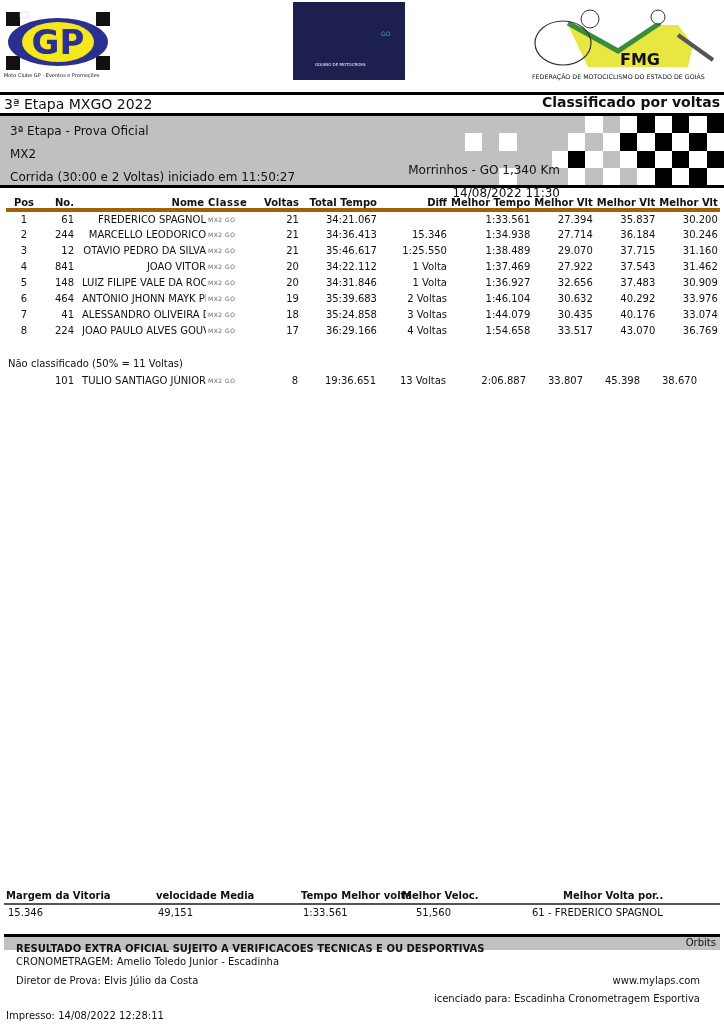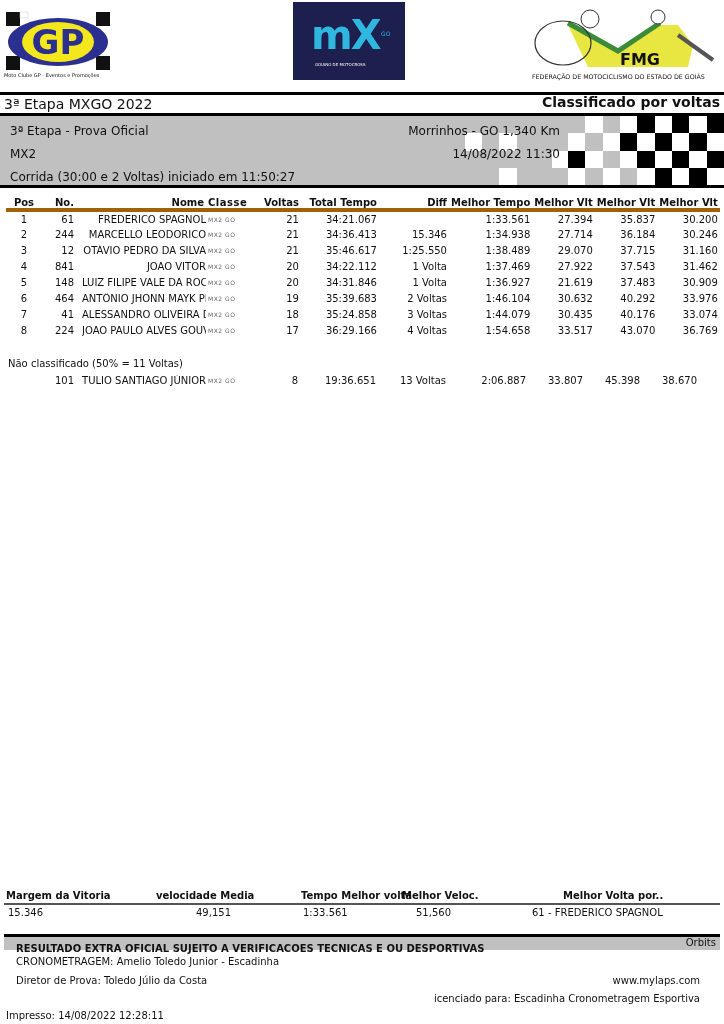--- a/index.html
+++ b/index.html
@@ -12,21 +12,21 @@
   .logo-fmg { left: 528px; top: 5px; width: 192px; height: 78px; }
 
   
   .title-bar { left: 0; top: 92px; width: 724px; height: 24px; border-top: 3px solid #000; border-bottom: 3px solid #000; }
   .title-left { left: 4px; top: 96px; font-size: 14px; }
   .title-right { right: 4px; top: 94px; font-size: 14px; font-weight: bold; }
 
   
   .info-band { left: 0; top: 116px; width: 724px; height: 72px; background: #c0c0c0; border-bottom: 3px solid #000; }
   .info-line { left: 10px; font-size: 12px; }
-  .info-right { font-size: 12px; text-align: right; }
+  .info-right { font-size: 12px; text-align: right; margin-top: 39px; }
   .checker { left: 568px; top: 116px; width: 156px; height: 69px; display: grid; grid-template-columns: repeat(9, 1fr); grid-template-rows: repeat(4, 1fr); }
   .checker div { }
   .checker-fade { left: 395px; top: 116px; width: 174px; height: 69px; display: grid; grid-template-columns: repeat(10, 1fr); grid-template-rows: repeat(4, 1fr); }
 
   
   table.results { position: absolute; left: 6px; top: 196px; border-collapse: collapse; font-size: 10px; }
   table.results th { font-weight: bold; font-size: 10px; padding: 0 2px; height: 14px; border-bottom: 4px solid #a16207; white-space: nowrap; }
   table.results td { height: 16px; padding: 0 2px; white-space: nowrap; }
   .c-pos { width: 36px; text-align: center; }
   .c-no { width: 34px; text-align: right; }
@@ -62,21 +62,20 @@
       <rect x="92" y="48" width="14" height="14" fill="#111"></rect>
     <rect x="16" y="4" width="8" height="6" fill="#fff" stroke="#ccc" stroke-width="0.5"></rect>
     <ellipse cx="54" cy="34" rx="50" ry="24" fill="#2b2f8f"></ellipse>
     <ellipse cx="54" cy="34" rx="36" ry="20" fill="#f4e81c"></ellipse>
     <text x="54" y="46" font-family="DejaVu Sans, sans-serif" font-size="34" font-weight="bold" fill="#2b2f8f" text-anchor="middle">GP</text>
   </svg>
   <div class="abs" style="left:0;top:64px;font-size:5px;white-space:nowrap;">Moto Clube GP - Eventos e Promoções</div>
 </div>
 
 <div class="abs logo-mx">
-  <div class="abs" style="left:18px;top:10px;font-size:40px;font-weight:bold;color:#2fb7e0;font-family:'DejaVu Sans',sans-serif;letter-spacing:-2px;">mX</div>
   <div class="abs" style="left:88px;top:28px;font-size:6px;color:#2fb7e0;">GO</div>
   <div class="abs" style="left:22px;top:60px;font-size:4px;color:#fff;white-space:nowrap;">GOIANO DE MOTOCROSS</div>
 </div>
 
 <div class="abs logo-fmg">
   <svg width="192" height="70" viewBox="0 0 192 70">
     <path d="M40 20 L90 48 L130 20 L150 20 L165 40 L160 62 L60 62 Z" fill="#e8e640"></path>
     <path d="M40 18 L90 46 L132 18" fill="none" stroke="#3a8c3a" stroke-width="5"></path>
     <ellipse cx="35" cy="38" rx="28" ry="22" fill="none" stroke="#333" stroke-width="1.2"></ellipse>
     <circle cx="62" cy="14" r="9" fill="#fff" stroke="#333" stroke-width="1"></circle>
@@ -249,21 +248,21 @@
       </tr>
       <tr>
         <td class="c-pos">5</td>
         <td class="c-no">148</td>
         <td class="c-nome"><span class="nome-clip">LUIZ FILIPE VALE DA ROCI</span></td>
         <td class="c-classe">MX2 GO</td>
         <td class="c-voltas">20</td>
         <td class="c-total">34:31.846</td>
         <td class="c-diff">1 Volta</td>
         <td class="c-mtempo">1:36.927</td>
-        <td class="c-mv">21.619</td>
+        <td class="c-mv">32.656</td>
         <td class="c-mv">37.483</td>
         <td class="c-mv">30.909</td>
       </tr>
       <tr>
         <td class="c-pos">6</td>
         <td class="c-no">464</td>
         <td class="c-nome"><span class="nome-clip">ANTÔNIO JHONN MAYK PE</span></td>
         <td class="c-classe">MX2 GO</td>
         <td class="c-voltas">19</td>
         <td class="c-total">35:39.683</td>
@@ -321,25 +320,25 @@
     </tbody>
 </table>
 
 <div class="abs sum-head" style="left:6px;">Margem da Vitoria</div>
 <div class="abs sum-head" style="left:156px;">velocidade Media</div>
 <div class="abs sum-head" style="left:301px;">Tempo Melhor volta</div>
 <div class="abs sum-head" style="left:402px;">Melhor Veloc.</div>
 <div class="abs sum-head" style="left:563px;">Melhor Volta por..</div>
 <div class="abs sum-line"></div>
 <div class="abs sum-val" style="left:8px;">15.346</div>
-<div class="abs sum-val" style="left:158px;margin-left:38px;">49,151</div>
+<div class="abs sum-val" style="left:158px;">49,151</div>
 <div class="abs sum-val" style="left:303px;">1:33.561</div>
 <div class="abs sum-val" style="left:416px;">51,560</div>
 <div class="abs sum-val" style="left:532px;">61 - FREDERICO SPAGNOL</div>
 
 <div class="abs footer-bar"></div>
 <div class="abs footer-orbits">Orbits</div>
 <div class="abs ft" style="left:16px;top:956px;">CRONOMETRAGEM: Amelio Toledo Junior - Escadinha</div>
-<div class="abs ft" style="left:16px;top:975px;">Diretor de Prova: Toledo Júlio da Costa</div>
+<div class="abs ft" style="left:16px;top:975px;">Diretor de Prova: Elvis Júlio da Costa</div>
 <div class="abs ft" style="left:16px;top:943px;font-weight:bold;">RESULTADO EXTRA OFICIAL SUJEITO A VERIFICACOES TECNICAS E OU DESPORTIVAS</div>
 <div class="abs ft" style="left:6px;top:1010px;">Impresso: 14/08/2022 12:28:11</div>
 <div class="abs ft" style="right:24px;top:975px;">www.mylaps.com</div>
 <div class="abs ft" style="right:24px;top:993px;">icenciado para: Escadinha Cronometragem Esportiva</div>
 
 </body></html>

